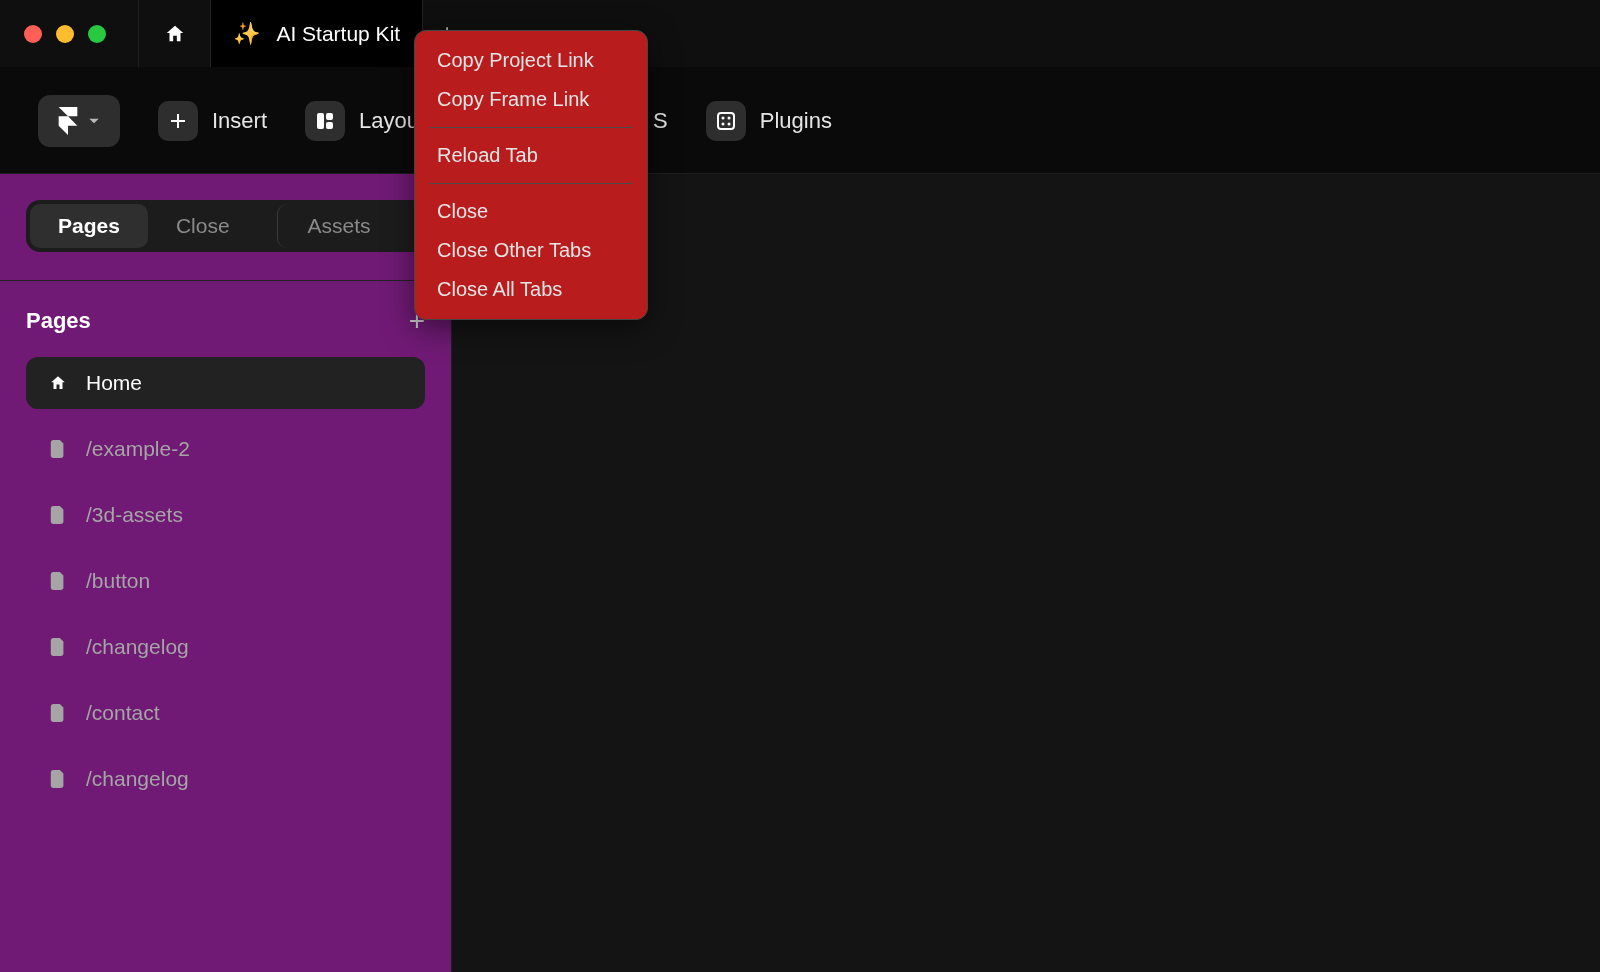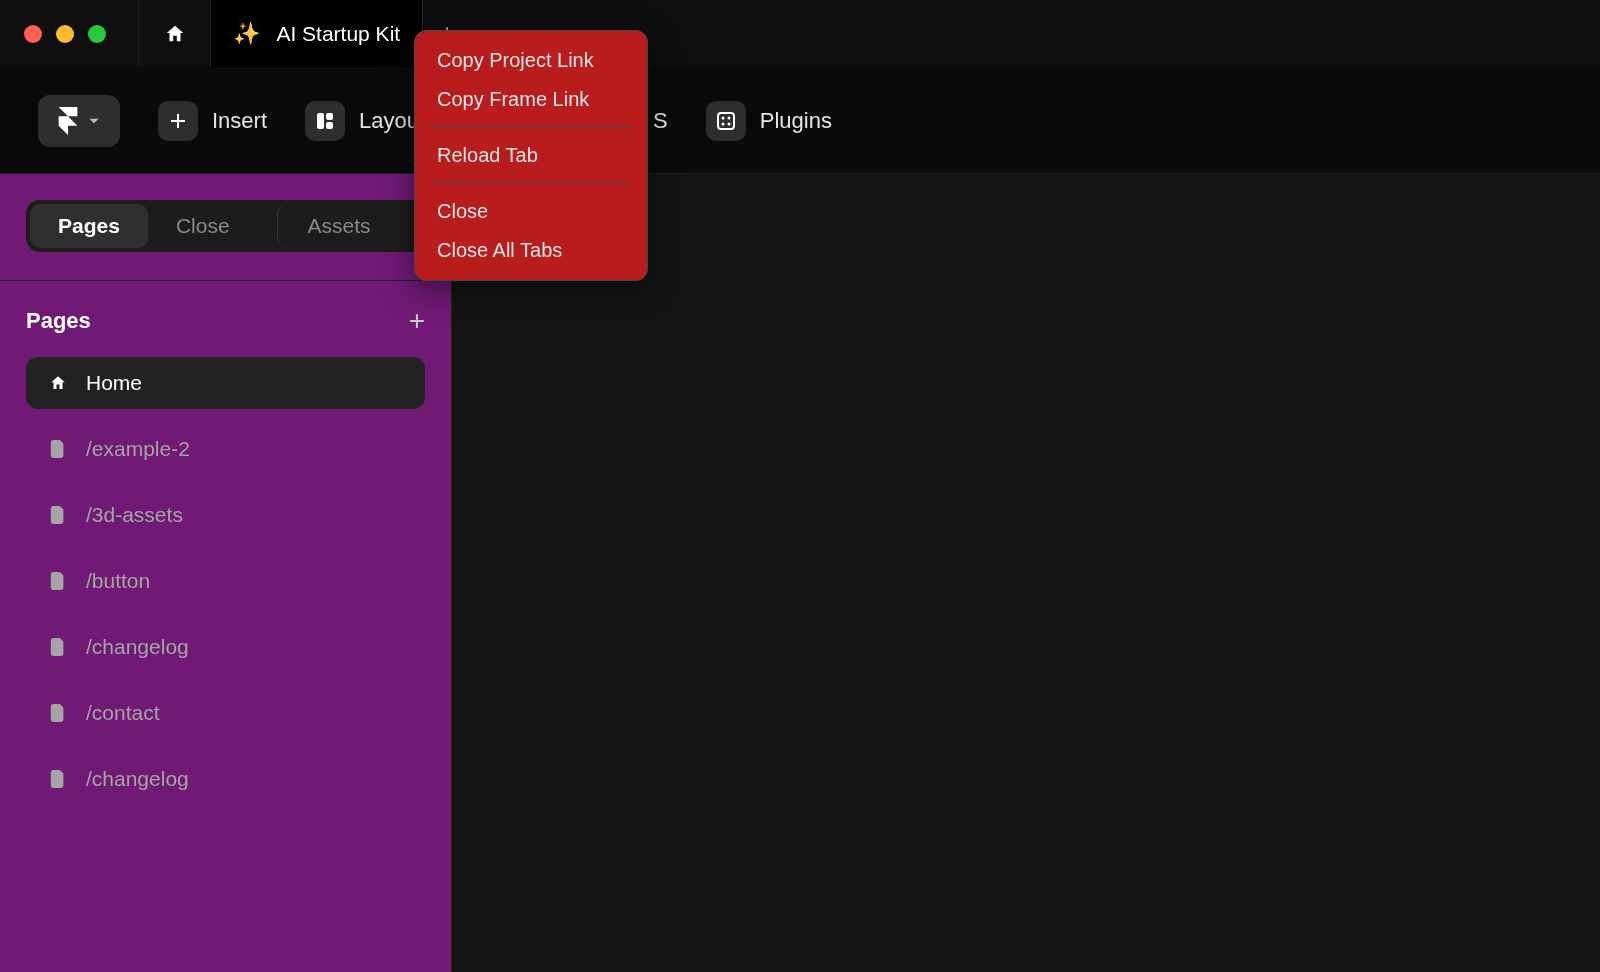--- a/index.html
+++ b/index.html
@@ -302,14 +302,15 @@
   <div class="canvas"></div>
 </div>
 
 <div class="ctx-menu">
   <div class="ctx-item">Copy Project Link</div>
   <div class="ctx-item">Copy Frame Link</div>
   <div class="ctx-sep"></div>
   <div class="ctx-item">Reload Tab</div>
   <div class="ctx-sep"></div>
   <div class="ctx-item">Close</div>
+  <div class="ctx-item">Close Other Tabs</div>
   <div class="ctx-item">Close All Tabs</div>
 </div>
 
 </body></html>

